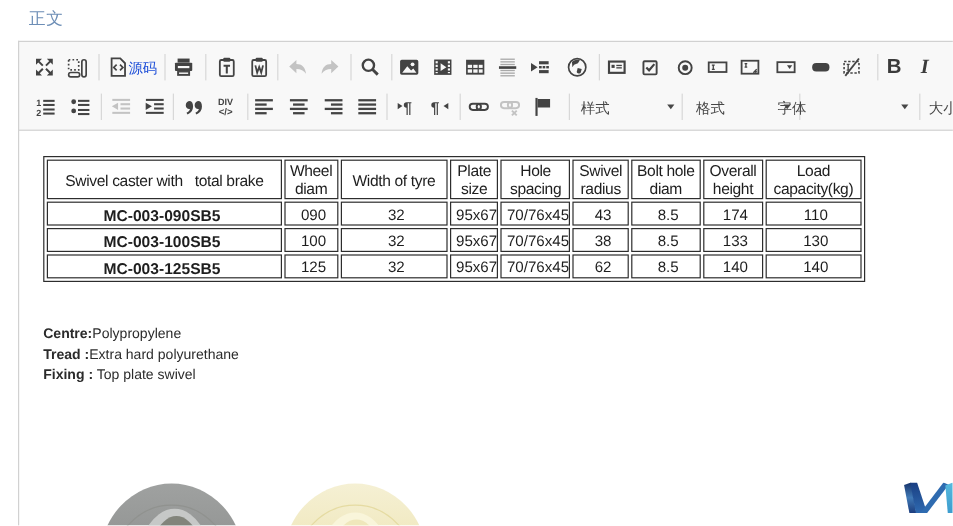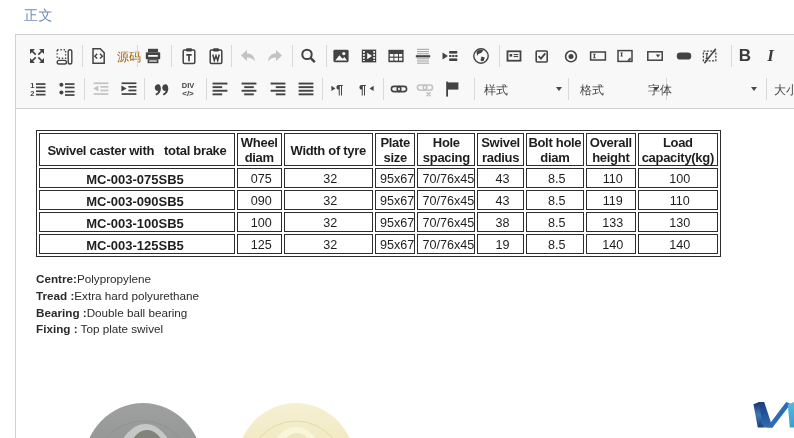--- a/index.html
+++ b/index.html
@@ -7,21 +7,21 @@
 .lbl{position:absolute;left:24px;top:6.5px;font-size:14px;letter-spacing:0.6px;color:#6d8eb6}
 .toolbar{position:absolute;left:15px;top:34px;width:809px;height:75px;background:#f8f8f8;border-top:1px solid #d1d1d1;border-left:1px solid #d1d1d1;border-bottom:1px solid #d1d1d1;box-sizing:border-box}
 .ic{position:absolute;width:18px;height:18px;margin:-9px 0 0 -9px}
 .ic svg{display:block}
 .sep{position:absolute;width:1px;height:22px;background:#d8d8d8;margin-top:-11px}
 .cmb{position:absolute;font-size:12px;color:#464646;white-space:nowrap}
 .arr{position:absolute;width:0;height:0;border-left:3.5px solid transparent;border-right:3.5px solid transparent;border-top:4px solid #474747;margin-top:-2px}
 
 .spec{position:absolute;left:36px;top:130px;border-collapse:separate;border-spacing:2px;border:1px solid #2d2d2d;background:#fff;font-size:13px;color:#1e1e1e;text-align:center;table-layout:fixed}
 .spec td,.spec th{border:1px solid #2d2d2d;padding:0;overflow:hidden}
-.spec th{font-weight:bold;height:30px;padding-top:1px;line-height:15px;letter-spacing:-0.3px}
+.spec th{font-weight:normal;height:30px;padding-top:1px;line-height:15px;letter-spacing:-0.3px}
 .spec td{height:15.5px;padding-top:2.5px;font-size:12.6px;padding-left:4px}
 .spec td.m{font-weight:bold;padding-right:8px;font-size:13px}
 
 .txt{position:absolute;left:36px;top:271px;font-size:11.7px;color:#2b2b2b}
 .txt p{margin:0;line-height:16.75px}
 </style>
 </head>
 <body>
 <div class="lbl">正文</div>
 <div class="toolbar"></div>
@@ -40,21 +40,21 @@
         <rect x="13.2" y="2.8" width="3.6" height="14.2" rx="1.8" fill="none" stroke="#434343" stroke-width="1.4"></rect>
       </svg>
     </span>
 <span class="sep" style="left:82px;top:56px"></span>
 <span class="ic" style="left:99px;top:56px;width:18px;height:18px;margin:-9px 0 0 -9px">
       <svg width="18" height="18" viewBox="0 0 18 18">
         <path d="M3 1.7h7.2l4 4V16.3H3z" fill="none" stroke="#434343" stroke-width="1.5"></path>
         <path d="M7.2 6.8L4.8 9.2l2.4 2.4M10 6.8l2.4 2.4L10 11.6" fill="none" stroke="#434343" stroke-width="1.4"></path>
       </svg>
     </span>
-<span style="position:absolute;left:117px;top:56px;margin-top:-7px;font-size:12px;color:#a16207;letter-spacing:0">源码</span>
+<span style="position:absolute;left:107px;top:56px;margin-top:-7px;font-size:12px;color:#1d4ed8;letter-spacing:0">源码</span>
 <span class="sep" style="left:137px;top:56px"></span>
 <span class="ic" style="left:153px;top:56px;width:18px;height:18px;margin:-9px 0 0 -9px">
       <svg width="18" height="18" viewBox="0 0 18 18">
         <rect x="4" y="1.8" width="10" height="3.4" fill="#434343"></rect>
         <rect x="1.8" y="5.2" width="14.4" height="7" rx="0.8" fill="#434343"></rect>
         <rect x="4.2" y="8" width="9.6" height="1.8" fill="#f8f8f8"></rect>
         <rect x="3.6" y="12.2" width="10.8" height="4" fill="#434343"></rect>
         <rect x="5.2" y="13.4" width="7.6" height="1.2" fill="#f8f8f8"></rect>
       </svg>
     </span>
@@ -376,70 +376,58 @@
 <th>Wheel<br>diam</th>
 <th>Width of tyre</th>
 <th>Plate<br>size</th>
 <th>Hole<br>spacing</th>
 <th>Swivel<br>radius</th>
 <th>Bolt hole<br>diam</th>
 <th>Overall<br>height</th>
 <th>Load<br>capacity(kg)</th>
 </tr>
 <tr>
-        <td class="m">MC-003-075SB5</td>
-        <td>075</td>
-        <td>32</td>
-        <td>95x67</td>
-        <td>70/76x45</td>
-        <td>43</td>
-        <td>8.5</td>
-        <td>110</td>
-        <td>100</td>
-      </tr>
-<tr>
         <td class="m">MC-003-090SB5</td>
         <td>090</td>
         <td>32</td>
         <td>95x67</td>
         <td>70/76x45</td>
         <td>43</td>
         <td>8.5</td>
-        <td>119</td>
+        <td>174</td>
         <td>110</td>
       </tr>
 <tr>
         <td class="m">MC-003-100SB5</td>
         <td>100</td>
         <td>32</td>
         <td>95x67</td>
         <td>70/76x45</td>
         <td>38</td>
         <td>8.5</td>
         <td>133</td>
         <td>130</td>
       </tr>
 <tr>
         <td class="m">MC-003-125SB5</td>
         <td>125</td>
         <td>32</td>
         <td>95x67</td>
         <td>70/76x45</td>
-        <td>19</td>
+        <td>62</td>
         <td>8.5</td>
         <td>140</td>
         <td>140</td>
       </tr>
 </tbody>
   </table>
 
 <div class="txt">
 <p><b>Centre:</b>Polypropylene</p>
 <p><b>Tread :</b>Extra hard polyurethane</p>
-<p><b>Bearing :</b>Double ball bearing</p>
 <p><b>Fixing :</b> Top plate swivel</p>
 </div>
 
 <svg style="position:absolute;left:0;top:394px" width="794" height="44" viewBox="0 0 794 44">
 <defs>
 <linearGradient id="gw" x1="0" y1="0" x2="0" y2="1">
 <stop offset="0" stop-color="#9fa1a0"></stop>
         <stop offset="0.35" stop-color="#949695"></stop>
         <stop offset="1" stop-color="#8a8c8b"></stop>
 </linearGradient>

